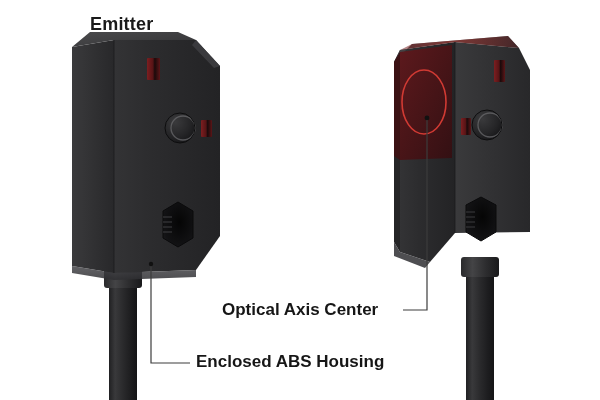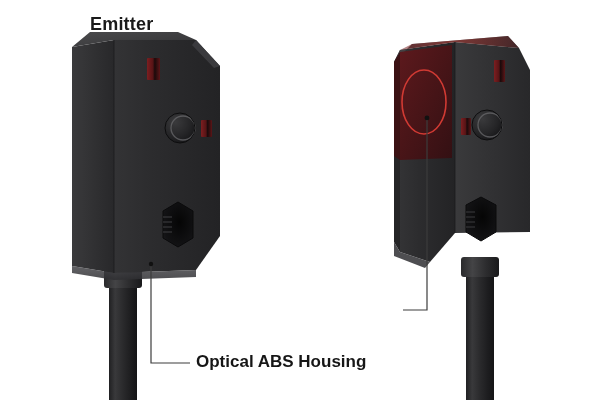--- a/index.html
+++ b/index.html
@@ -211,16 +211,17 @@
       <polyline points="427,120 427,310 403,310"></polyline>
 
       <polyline points="151,265 151,363 190,363"></polyline>
       <circle cx="151" cy="264" r="2.2" fill="#111111" stroke="none"></circle>
     </g>
   </svg>
 
   <div class="device-label" id="emitter-label">Emitter</div>
 
 
-
-  <div class="callout-label" id="abs-housing-label">Optical ABS Housing</div>
+  <div class="callout-label" id="optical-axis-label">Optical Axis Center</div>
+
+  <div class="callout-label" id="abs-housing-label">Enclosed ABS Housing</div>
 
 </div>
 
 </body></html>

